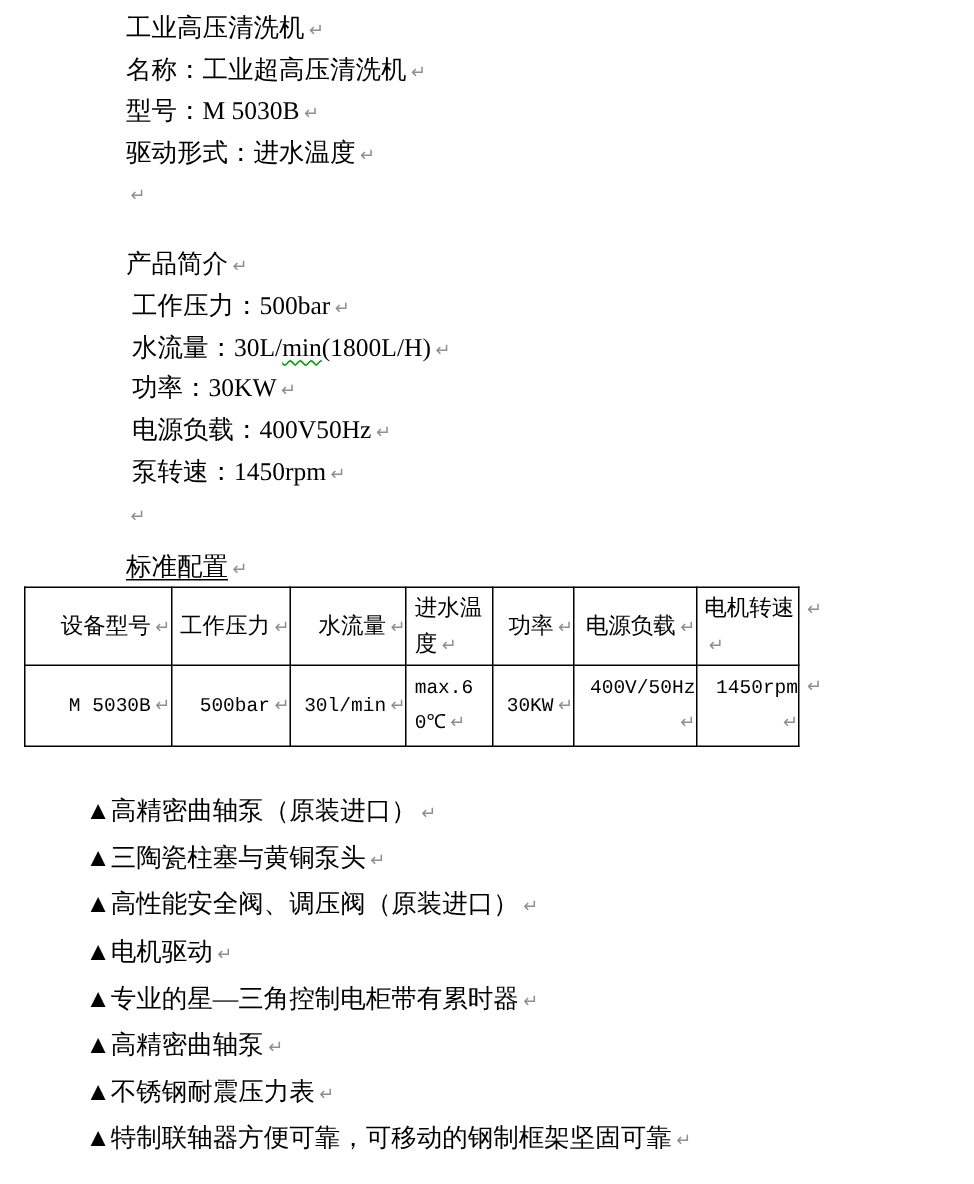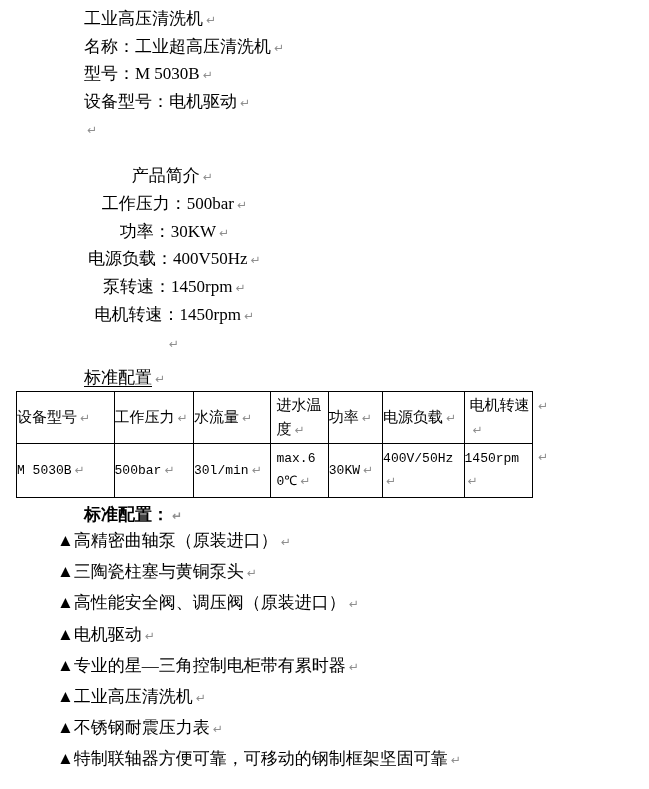--- a/index.html
+++ b/index.html
@@ -7,41 +7,41 @@
   body { width:649px; height:789px; position:relative; overflow:hidden;
          font-family:"Liberation Serif","DejaVu Serif",serif; color:#000000; }
 
   .doc { position:absolute; inset:0; }
 
   .line { display:block; white-space:nowrap; }
 
   
   .intro-block { position:absolute; top:6px; left:84px; font-size:17px; line-height:26.6px; }
   
-  .specs-block { position:absolute; top:163px; left:84px; font-size:17px; line-height:26.8px;text-align:center; }
+  .specs-block { position:absolute; top:163px; left:84px; font-size:17px; line-height:26.8px; }
   .specs-block .spec { padding-left:4px; }
 
   
   .pil { font-family:"DejaVu Sans",sans-serif; font-size:12px; color:#8f8f8f;
          margin-left:3px; vertical-align:baseline; }
 
   
   .wavy { text-decoration-line:underline; text-decoration-style:wavy;
           text-decoration-color:#00a000; text-decoration-thickness:1px;
           text-underline-offset:3px; }
 
   
   .table-title { position:absolute; top:366px; left:84px; font-size:17px; }
   .table-title .u { text-decoration:underline; text-underline-offset:3px; text-decoration-thickness:1px;text-align:right; }
 
   
   .spec-table { position:absolute; top:391px; left:16px; border-collapse:collapse;
                 table-layout:fixed; width:517px; }
   .spec-table th, .spec-table td { border:1px solid #000000; vertical-align:middle;
-                text-align:left; font-weight:normal; overflow:hidden; }
+                text-align:right; font-weight:normal; overflow:hidden; }
   .spec-table th { height:52px; font-size:15px; line-height:24px;
                 font-family:"Liberation Sans","DejaVu Sans",sans-serif; }
   .spec-table td { height:54px; font-size:13px; line-height:22px;
                 font-family:"Liberation Mono","DejaVu Sans Mono",monospace;
                 word-break:break-all; }
   .spec-table col.c1{width:97px} .spec-table col.c2{width:79px} .spec-table col.c3{width:77px}
   .spec-table col.c4{width:57px} .spec-table col.c5{width:54px} .spec-table col.c6{width:81px}
   .spec-table col.c7{width:68px}
   .spec-table .wrapcell { text-align:left; padding-left:5px; }
 
@@ -57,31 +57,31 @@
 </style>
 </head>
 <body>
 
 <div class="doc">
 
   <div class="intro-block">
     <div class="line"><span>工业高压清洗机</span><span class="pil">↵</span></div>
     <div class="line"><span>名称：工业超高压清洗机</span><span class="pil">↵</span></div>
     <div class="line"><span>型号：M 5030B</span><span class="pil">↵</span></div>
-    <div class="line"><span>设备型号：电机驱动</span><span class="pil">↵</span></div>
+    <div class="line"><span>驱动形式：进水温度</span><span class="pil">↵</span></div>
     <div class="line"><span class="pil">↵</span></div>
   </div>
 
   <div class="specs-block">
     <div class="line"><span>产品简介</span><span class="pil">↵</span></div>
     <div class="line spec"><span>工作压力：500bar</span><span class="pil">↵</span></div>
+    <div class="line spec"><span>水流量：30L/</span><span class="wavy">min</span><span>(1800L/H)</span><span class="pil">↵</span></div>
     <div class="line spec"><span>功率：30KW</span><span class="pil">↵</span></div>
     <div class="line spec"><span>电源负载：400V50Hz</span><span class="pil">↵</span></div>
     <div class="line spec"><span>泵转速：1450rpm</span><span class="pil">↵</span></div>
-    <div class="line spec"><span>电机转速：1450rpm</span><span class="pil">↵</span></div>
     <div class="line"><span class="pil">↵</span></div>
   </div>
 
   <div class="table-title"><span class="u">标准配置</span><span class="pil">↵</span></div>
 
   <table class="spec-table">
     <colgroup>
       <col class="c1">
         <col class="c2">
         <col class="c3">
@@ -107,26 +107,25 @@
       <td class="wrapcell"><span>max.60℃</span><span class="pil">↵</span></td>
       <td><span>30KW</span><span class="pil">↵</span></td>
       <td><span>400V/50Hz</span><span class="pil">↵</span></td>
       <td><span>1450rpm</span><span class="pil">↵</span></td>
     </tr>
   </tbody>
     </table>
   <span class="t-pil row1">↵</span>
   <span class="t-pil row2">↵</span>
 
-  <div class="features-title"><span>标准配置：</span><span class="pil">↵</span></div>
 
   <div class="features-list">
     <div class="line"><span>▲高精密曲轴泵（原装进口）</span><span class="pil">↵</span></div>
     <div class="line"><span>▲三陶瓷柱塞与黄铜泵头</span><span class="pil">↵</span></div>
     <div class="line"><span>▲高性能安全阀、调压阀（原装进口）</span><span class="pil">↵</span></div>
     <div class="line"><span>▲电机驱动</span><span class="pil">↵</span></div>
     <div class="line"><span>▲专业的星—三角控制电柜带有累时器</span><span class="pil">↵</span></div>
-    <div class="line"><span>▲工业高压清洗机</span><span class="pil">↵</span></div>
+    <div class="line"><span>▲高精密曲轴泵</span><span class="pil">↵</span></div>
     <div class="line"><span>▲不锈钢耐震压力表</span><span class="pil">↵</span></div>
     <div class="line"><span>▲特制联轴器方便可靠，可移动的钢制框架坚固可靠</span><span class="pil">↵</span></div>
   </div>
 
 </div>
 
 </body></html>

